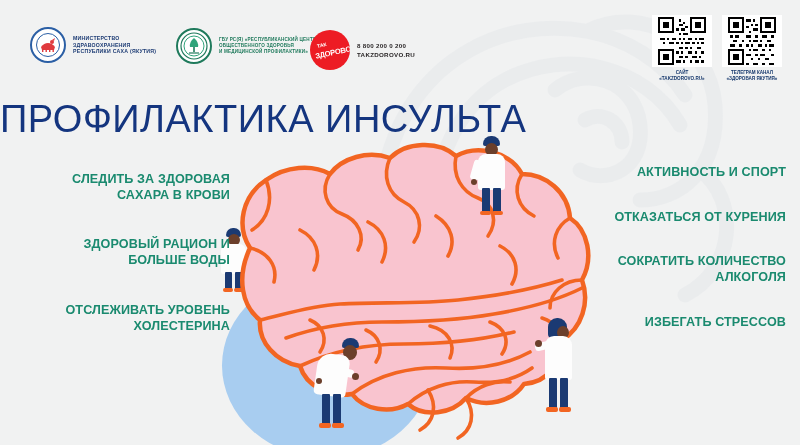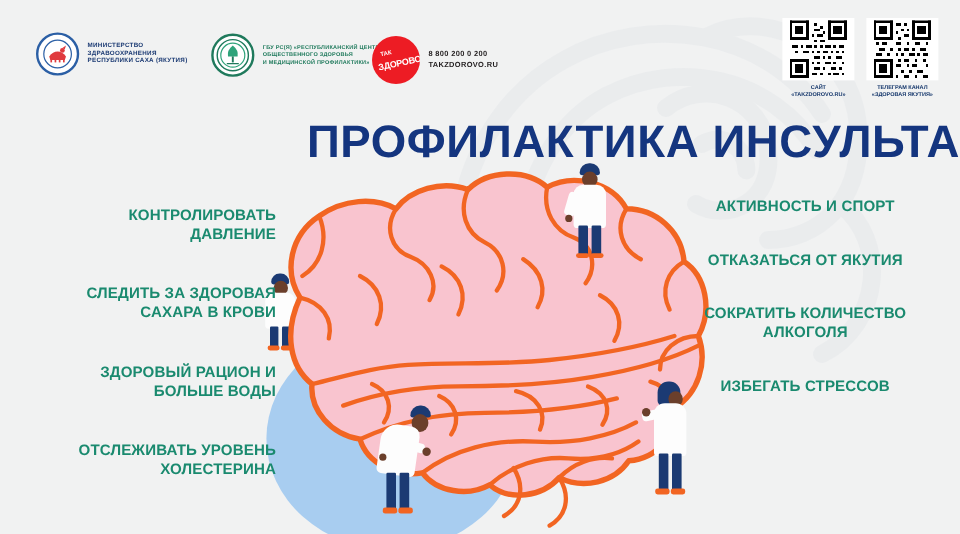--- a/index.html
+++ b/index.html
@@ -67,27 +67,27 @@
   .qr-frame {
     width:60px; height:52px; background:#fff; padding:3px;
     display:flex; align-items:center; justify-content:center;
   }
   .qr-caption { margin-top:3px; text-align:center; line-height:1.25; }
   .qr-caption div { font-size:4.6px; font-weight:bold; color:#14366b; white-space:nowrap; }
 
   
   .title {
     position:absolute; left:0; top:98px; width:800px;
-    text-align:right; font-size:38px; font-weight:bold;
+    text-align:left; font-size:38px; font-weight:normal;
     color:#14357f; letter-spacing:.5px;
   }
 
   
   .tips-left  { position:absolute; left:14px;  top:172px; width:216px; text-align:right; }
-  .tips-right { position:absolute; right:14px; top:165px; width:230px; text-align:center; }
+  .tips-right { position:absolute; right:14px; top:165px; width:230px; text-align:right; }
   .tip {
     color:#1a8a6f; font-size:12.6px; font-weight:bold;
     line-height:1.25; letter-spacing:.1px;
   }
   .tips-left  .tip { margin-bottom:34px; }
   .tips-right .tip { margin-bottom:29px; }
 
   
   .scene { position:absolute; left:190px; top:130px; width:430px; height:315px; }
   .blue-disc {
@@ -415,43 +415,39 @@
       <div class="fig-hand" style="left:0px; top:22px; width:7px; height:7px;"></div>
       <div class="fig-leg" style="left:14px; top:60px; width:8px; height:30px;"></div>
       <div class="fig-leg" style="left:25px; top:60px; width:8px; height:30px;"></div>
       <div class="fig-shoe" style="left:11px; top:89px; width:12px; height:5px;"></div>
       <div class="fig-shoe" style="left:24px; top:89px; width:12px; height:5px;"></div>
     </div>
   </div>
 
   <div class="tips-left">
     <div class="tip">
-      <div>КОНТРОЛИРОВАТЬ</div>
-      <div>ДАВЛЕНИЕ</div>
-    </div>
-    <div class="tip">
       <div>СЛЕДИТЬ ЗА ЗДОРОВАЯ</div>
       <div>САХАРА В КРОВИ</div>
     </div>
     <div class="tip">
       <div>ЗДОРОВЫЙ РАЦИОН И</div>
       <div>БОЛЬШЕ ВОДЫ</div>
     </div>
     <div class="tip">
       <div>ОТСЛЕЖИВАТЬ УРОВЕНЬ</div>
       <div>ХОЛЕСТЕРИНА</div>
     </div>
   </div>
 
   <div class="tips-right">
     <div class="tip">
       <div>АКТИВНОСТЬ И СПОРТ</div>
     </div>
     <div class="tip">
-      <div>ОТКАЗАТЬСЯ ОТ ЯКУТИЯ</div>
+      <div>ОТКАЗАТЬСЯ ОТ КУРЕНИЯ</div>
     </div>
     <div class="tip">
       <div>СОКРАТИТЬ КОЛИЧЕСТВО</div>
       <div>АЛКОГОЛЯ</div>
     </div>
     <div class="tip">
       <div>ИЗБЕГАТЬ СТРЕССОВ</div>
     </div>
   </div>
 

